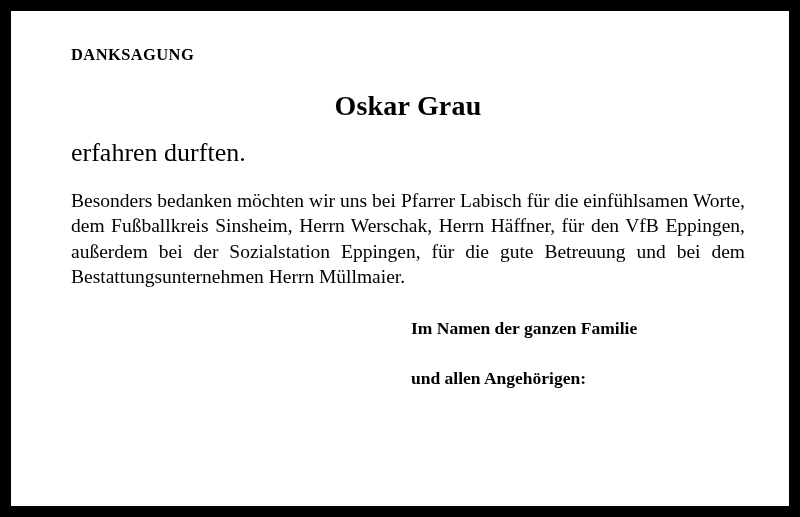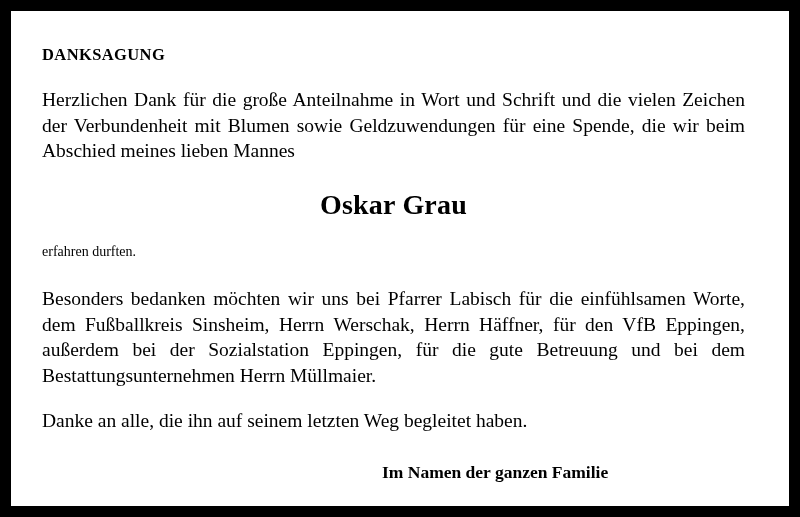--- a/index.html
+++ b/index.html
@@ -12,21 +12,21 @@
     height: 517px;
     font-family: "Liberation Serif", serif;
     color: #000000;
   }
   .notice {
     box-sizing: border-box;
     width: 800px;
     height: 517px;
     border: 11px solid #000000;
     background: #ffffff;
-    padding: 26px 44px 14px 31px;
+    padding: 26px 44px 14px 60px;
   }
   .inner {
     width: 100%;
     height: 100%;
   }
   .heading {
     font-family: "Liberation Serif", serif;
     font-weight: bold;
     font-size: 16.5px;
     letter-spacing: 0.4px;
@@ -43,21 +43,21 @@
   }
   .name {
     text-align: center;
     font-size: 28px;
     font-weight: bold;
     line-height: 1.05;
     margin: 26px 0 20px 0;
     letter-spacing: 0.2px;
   }
   .after-name {
-    font-size: 14px;
+    font-size: 26px;
     line-height: 25.5px;
     margin: 0 0 22px 0;
     text-align: left;
   }
   .block2 {
     margin-bottom: 20px;
     margin-top: 20px;
   }
   .block3 {
     margin-bottom: 26px;
@@ -75,29 +75,27 @@
   }
 </style>
 </head>
 <body>
 
 <div class="notice">
   <div class="inner">
 
     <div class="heading">DANKSAGUNG</div>
 
-    <div class="para">Herzlichen Dank für die große Anteilnahme in Wort und Schrift und die vielen Zeichen der Verbundenheit mit Blumen sowie Geldzuwendungen für eine Spende, die wir beim Abschied meines lieben Mannes</div>
 
     <div class="name">Oskar Grau</div>
 
     <div class="after-name">erfahren durften.</div>
 
     <div class="para block2">Besonders bedanken möchten wir uns bei Pfarrer Labisch für die einfühlsamen Worte, dem Fußballkreis Sinsheim, Herrn Werschak, Herrn Häffner, für den VfB Eppingen, außerdem bei der Sozialstation Eppingen, für die gute Betreuung und bei dem Bestattungsunternehmen Herrn Müllmaier.</div>
 
-    <div class="para nojustify block3">Danke an alle, die ihn auf seinem letzten Weg begleitet haben.</div>
 
     <div class="signature">
       <div>Im Namen der ganzen Familie</div>
       <div>und allen Angehörigen:</div>
 
     </div>
 
   </div>
 </div>
 

